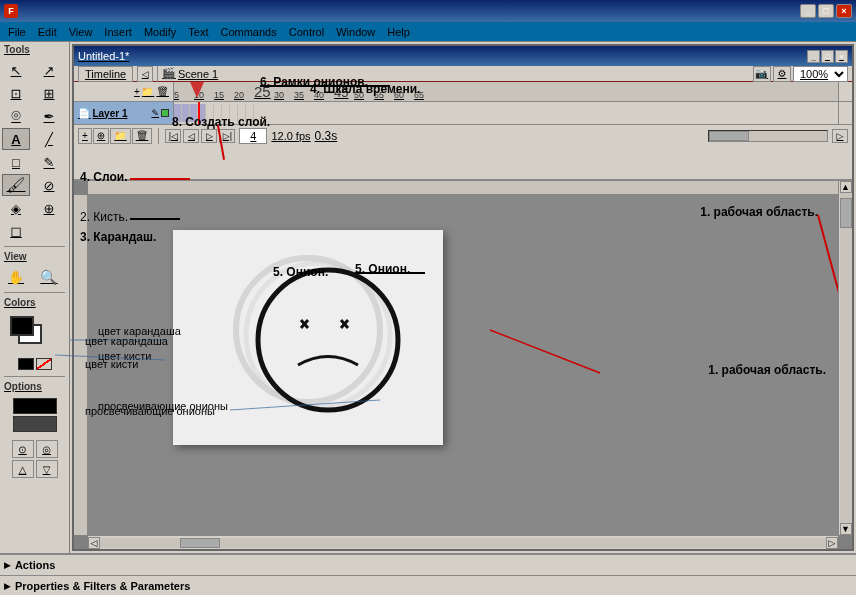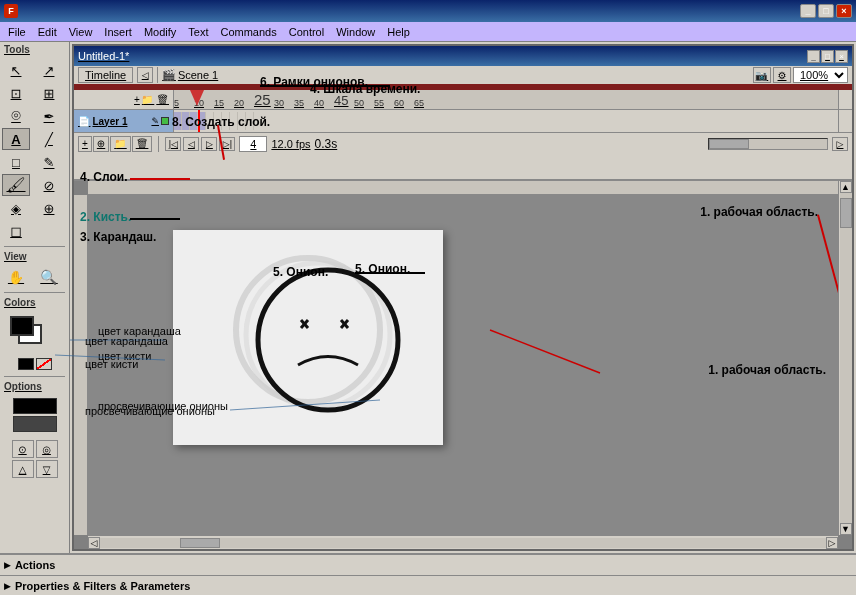--- a/index.html
+++ b/index.html
@@ -13,21 +13,21 @@
       padding: 0 4px; color: white; font-size: 11px; font-weight: bold;
     }
     .title-bar-left { display: flex; align-items: center; gap: 4px; }
     .title-bar-icon { width: 14px; height: 14px; background: #cc2200; border-radius: 2px; display: flex; align-items: center; justify-content: center; font-size: 9px; color: white; font-weight: bold; }
     .title-bar-buttons { display: flex; gap: 2px; }
     .tb-btn { width: 16px; height: 14px; background: #d4d0c8; border: 1px solid #888; font-size: 9px; display: flex; align-items: center; justify-content: center; cursor: pointer; border-radius: 2px; }
 
     
     .menu-bar {
       height: 20px;
-      background: #c4b5fd;
+      background: #0369a1;
       display: flex; align-items: center;
       padding: 0 2px;
       border-bottom: 1px solid #808080;
       font-size: 11px;
     }
     .menu-item { padding: 2px 6px; cursor: pointer; }
 
     
     .main-area {
       display: flex;
@@ -80,24 +80,24 @@
     .doc-tb-btn { width: 13px; height: 13px; background: #d4d0c8; border: 1px solid #888; font-size: 8px; display: flex; align-items: center; justify-content: center; cursor: pointer; }
 
     
     .timeline-area {
       height: 115px;
       background: #d4d0c8;
       border-bottom: 2px solid #888;
       overflow: hidden;
     }
     .timeline-header {
-      height: 24px;
+      height: 16px;
       background: #d4d0c8;
       display: flex; align-items: center;
-      border-bottom: 6px solid #7f1d1d;
+      border-bottom: 1px solid #7f1d1d;
       padding: 0 4px; gap: 4px;
     }
     .timeline-btn {
       background: #d4d0c8; border: 1px solid #888;
       padding: 1px 6px; font-size: 11px; cursor: pointer;
     }
     .scene-label { display: flex; align-items: center; gap: 2px; font-size: 11px; }
     .zoom-select { margin-left: auto; background: white; border: 1px solid #888; padding: 0 2px; font-size: 11px; }
 
     .timeline-bottom {
@@ -401,21 +401,21 @@
   <div style="position:absolute;top:85px;left:260px;width:130px;height:2px;background:#000;"></div>
 
   <div style="position:absolute;top:82px;left:310px;font-size:12px;font-weight:bold;color:#000;">4. Шкала времени.</div>
 
   <div style="position:absolute;top:115px;left:140px;font-size:12px;font-weight:bold;color:#000;margin-left:32px;">8. Создать слой.</div>
   <div style="position:absolute;top:125px;left:220px;width:2px;height:35px;background:#c00;transform:rotate(-10deg);"></div>
 
   <div style="position:absolute;top:170px;left:80px;font-size:12px;font-weight:bold;color:#000;">4. Слои.</div>
   <div style="position:absolute;top:178px;left:130px;width:60px;height:2px;background:#c00;"></div>
 
-  <div style="position:absolute;top:210px;left:80px;font-size:12px;font-weight:bold;color:#0f766e;">2. Кисть.</div>
+  <div style="position:absolute;top:210px;left:80px;font-size:12px;font-weight:normal;color:#000000;">2. Кисть.</div>
   <div style="position:absolute;top:218px;left:130px;width:50px;height:2px;background:#000;"></div>
 
   <div style="position:absolute;top:230px;left:80px;font-size:12px;font-weight:bold;color:#000;">3. Карандаш.</div>
 
   <div style="position:absolute;top:262px;left:355px;font-size:12px;font-weight:bold;color:#000;">5. Онион.</div>
   <div style="position:absolute;top:272px;left:355px;width:70px;height:2px;background:#000;"></div>
 
   <div style="position:absolute;top:363px;right:30px;font-size:12px;font-weight:bold;color:#000;">1. рабочая область.</div>
 
   <svg style="position:absolute;top:0;left:0;width:100%;height:100%;overflow:visible;">

